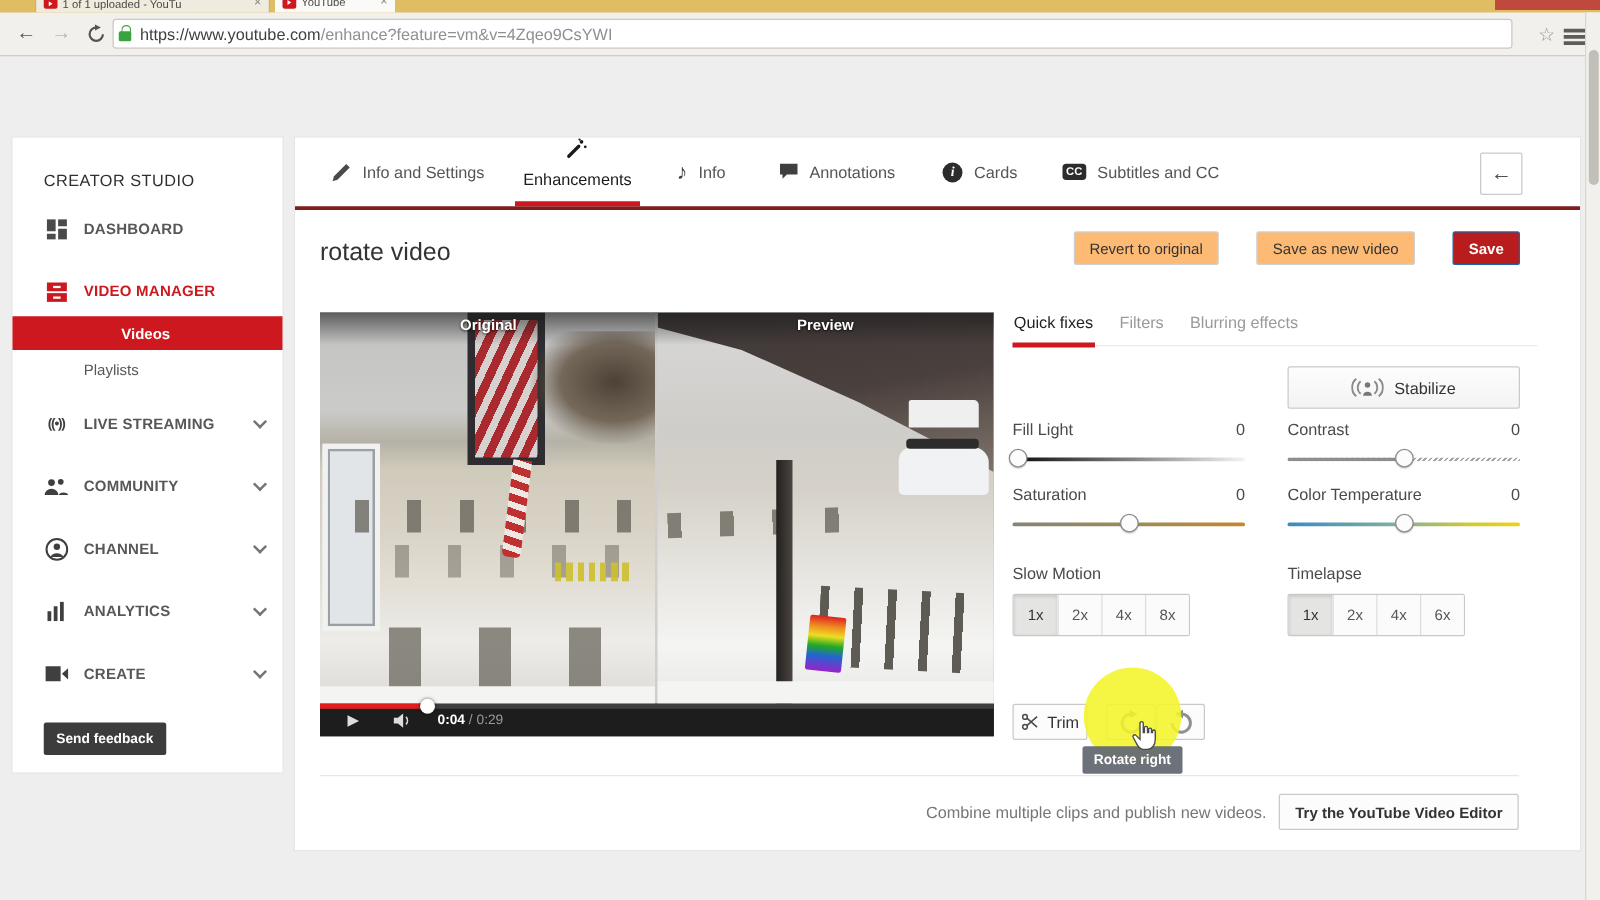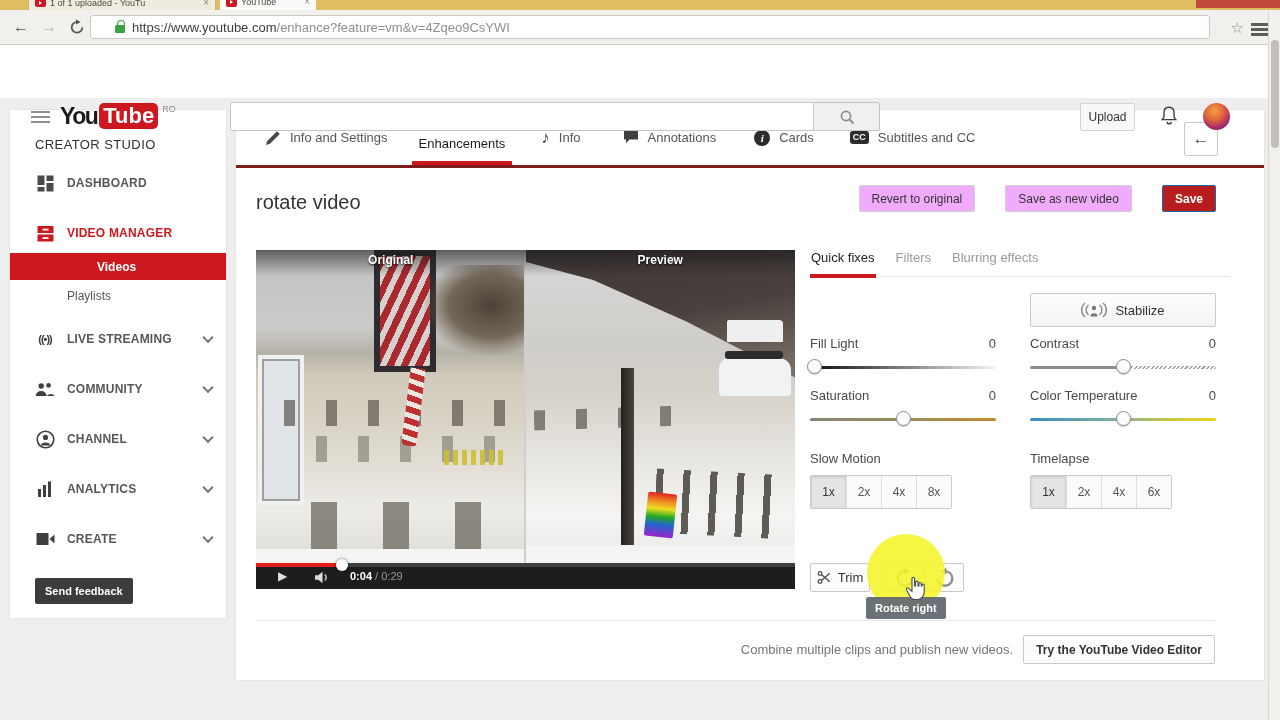--- a/index.html
+++ b/index.html
@@ -19,21 +19,21 @@
                   border-top:2px solid transparent;border-bottom:2px solid transparent;}
   .tab-title{flex:1;overflow:hidden;white-space:nowrap;}
   .tab-close{margin-left:4px;color:#8b897f;font-size:10px;line-height:10px;}
   .win-close{position:absolute;right:0;top:0;width:84px;height:8px;background:#c0493d;}
 
   .toolbar{position:absolute;left:0;top:10px;width:1280px;height:35px;background:#f2f0ec;
            border-bottom:1px solid #cfccc5;z-index:29;}
   .navbtn{position:absolute;top:0;height:34px;width:26px;display:flex;align-items:center;justify-content:center;
           font-size:16px;font-weight:bold;color:#57544e;}
   .urlbox{position:absolute;left:90px;top:5px;width:1120px;height:24px;background:#fff;
-          border:1px solid #cbc8c1;border-radius:3px;display:flex;align-items:center;padding:0 24px;}
+          border:1px solid #cbc8c1;border-radius:3px;display:flex;align-items:center;padding:0 4px;}
   .lock{position:relative;width:10px;height:8px;background:#3aa33f;border-radius:1.5px;margin-top:3px;flex:none;}
   .lock::before{content:"";position:absolute;top:-4.5px;left:1.6px;width:6.8px;height:6px;
                 border:1.7px solid #3aa33f;border-bottom:none;border-radius:4px 4px 0 0;}
   .url-host{font-size:13px;color:#3f3f3f;margin-left:7px;white-space:nowrap;}
   .url-path{font-size:13px;color:#8f8f8f;white-space:nowrap;}
   .star{position:absolute;right:36px;top:9px;font-size:15px;color:#8f8d87;}
   .menu-bars{position:absolute;right:12px;top:13px;width:17px;height:3px;background:#5f5d57;
              box-shadow:0 5px 0 #5f5d57,0 10px 0 #5f5d57;}
 
   
@@ -86,21 +86,21 @@
         box-shadow:0 0 0 1px rgba(0,0,0,.03);}
   .tabbar{position:absolute;left:0;top:0;width:1028px;height:58px;border-bottom:3px solid #7f1d1d;
           display:flex;align-items:stretch;padding-left:26px;}
   .mtab{display:flex;align-items:center;gap:9px;font-size:13px;color:#555;position:relative;padding:0 3px;}
   .mtab.active{color:#1b1b1b;flex-direction:column;}
   .mtab.active::after{content:"";position:absolute;left:-4px;right:-4px;bottom:0;height:4px;background:#cc181e;}
   .backbtn{position:absolute;right:46px;top:12px;width:34px;height:34px;border:1px solid #c9c9c9;border-radius:2px;
            background:#fff;display:flex;align-items:center;justify-content:center;font-size:17px;color:#4f4f4f;}
   .pagetitle{position:absolute;left:20px;top:81px;font-size:20px;color:#333;}
   .title-actions{position:absolute;right:48px;top:75px;display:flex;gap:30px;}
-  .btn{height:27px;padding:0 12px;font-size:12px;color:#333;background:#f0abfc;border:1px solid #d0d0d0;
+  .btn{height:27px;padding:0 12px;font-size:12px;color:#333;background:#fdba74;border:1px solid #d0d0d0;
        border-radius:2px;display:flex;align-items:center;white-space:nowrap;}
   .btn.primary{background:#b91c1c;border-color:#1369aa;color:#fff;font-weight:bold;}
 
   
   .video{position:absolute;left:20px;top:140px;width:539px;height:339px;background:#111;}
   .scene{position:absolute;left:0;top:0;width:539px;height:313px;display:flex;gap:2px;background:#cfcfcf;}
   .half{position:relative;height:313px;overflow:hidden;}
   .half.l{width:268px;background:linear-gradient(180deg,#c2c2c2 0%,#cbcbc9 25%,#b5b1a6 33%,#d0cabb 40%,#d8d3c6 55%,#e3dfd6 70%,#edece8 84%,#dcdad6 100%);}
   .half.r{width:269px;background:linear-gradient(180deg,#d8d8d8 0%,#cfcdc9 30%,#d5d1c8 45%,#e6e4df 65%,#f4f4f2 85%,#e8e8e6 100%);}
   .banner{position:absolute;left:118px;top:0;width:62px;height:122px;background:#2e2c30;}
@@ -223,43 +223,20 @@
     </span>
     <div class="urlbox">
       <span class="lock"></span>
       <span class="url-host">https://www.youtube.com</span>
         <span class="url-path">/enhance?feature=vm&amp;v=4Zqeo9CsYWI</span>
     </div>
     <span class="star">☆</span>
     <span class="menu-bars"></span>
   </div>
 
-  <div class="ytheader">
-    <span class="guide"></span>
-    <div class="logo">
-      <span class="logo-you">You</span>
-      <span class="logo-tube">Tube</span>
-      <span class="logo-ro">RO</span>
-    </div>
-    <input class="searchbox" style="">
-    <div class="searchbtn">
-      <svg width="16" height="16" viewBox="0 0 16 16">
-          <circle cx="7" cy="7" r="4.6" fill="none" stroke="#8a8a8a" stroke-width="1.6"></circle>
-          <path d="M10.5 10.5 L14.5 14.5" stroke="#8a8a8a" stroke-width="1.8"></path>
-        </svg>
-    </div>
-    <div class="uploadbtn">Upload</div>
-    <span class="bell">
-      <svg width="22" height="22" viewBox="0 0 24 24">
-          <path d="M12 3.5 C8.6 3.5 6.5 6 6.5 9.5 v4.8 L4.6 17 h14.8 l-1.9-2.7 V9.5 C17.5 6 15.4 3.5 12 3.5 z" fill="none" stroke="#3f3f3f" stroke-width="1.5"></path>
-          <path d="M10 19.5 a2.2 2.2 0 0 0 4.4 0" fill="none" stroke="#3f3f3f" stroke-width="1.5"></path>
-        </svg>
-    </span>
-    <div class="avatar"></div>
-  </div>
 
   <div class="scrollbar">
     <div class="sb-thumb"></div>
   </div>
 
   <div class="sidebar">
     <div class="sb-title">CREATOR STUDIO</div>
 
     <div class="sb-row" style="top:57px;">
       <span class="sb-ic">

